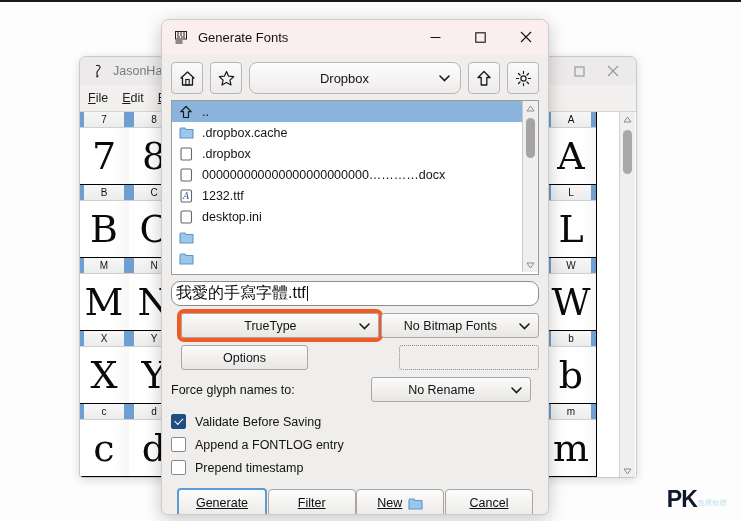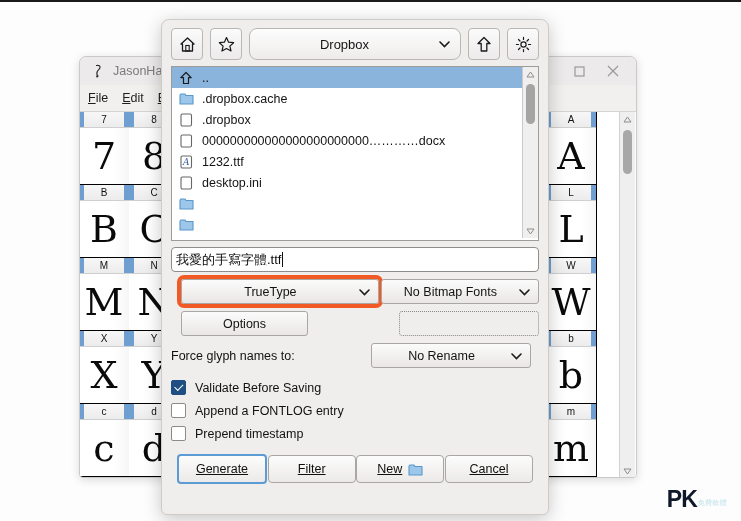--- a/index.html
+++ b/index.html
@@ -221,24 +221,24 @@
     position: absolute; left: 3px; top: 17px;
     width: 9px; height: 40px; border-radius: 5px; background: #a6a4a2;
   }
 
   
   .fnentry {
     margin-top: 6px;
     height: 23px;
     background: #ffffff;
     border: 1px solid #8f8d8b;
-    border-radius: 4px;
+    border-radius: 9px;
     display: flex; align-items: center;
     padding-left: 4px;
-    font-size: 13px; color: #0c0c0c;
+    font-size: 16px; color: #0c0c0c;
   }
   .caret {
     display: inline-block;
     width: 1px; height: 15px;
     background: #111;
     margin-left: 1px;
     vertical-align: middle;
   }
 
   
@@ -454,20 +454,47 @@
           <svg width="9" height="7" viewBox="0 0 9 7">
               <path d="M4.5 6 L1 1 L8 1 Z" fill="none" stroke="#8b8b8b" stroke-width="1"></path>
             </svg>
         </div>
       </div>
     </div>
   </div>
 
   <div class="dlg">
 
+    <div class="dlg-title">
+      <span class="t-icon">
+        <svg width="15" height="15" viewBox="0 0 15 15">
+          <rect x="1.5" y="1.5" width="11" height="7.5" fill="none" stroke="#202020" stroke-width="1"></rect>
+          <path d="M3 3 h2 M6 3 h2 M9 3 h2 M3 5 h2 M6 5 h2 M9 5 h2 M3 7 h3 M7 7 h4" stroke="#202020" stroke-width="1"></path>
+          <path d="M1.5 11 h7 M1.5 13 h7" stroke="#202020" stroke-width="1.2"></path>
+        </svg>
+      </span>
+      <span class="t-text">Generate Fonts</span>
+      <div class="dlg-ctrls">
+        <span class="c">
+          <svg width="13" height="13" viewBox="0 0 13 13">
+              <path d="M1.5 6.5 h10" stroke="#111" stroke-width="1.1"></path>
+            </svg>
+        </span>
+        <span class="c">
+          <svg width="13" height="13" viewBox="0 0 13 13">
+              <rect x="1.8" y="1.8" width="9.4" height="9.4" fill="none" stroke="#111" stroke-width="1.1"></rect>
+            </svg>
+        </span>
+        <span class="c">
+          <svg width="14" height="14" viewBox="0 0 14 14">
+              <path d="M2 2 L12 12 M12 2 L2 12" stroke="#111" stroke-width="1.1"></path>
+            </svg>
+        </span>
+      </div>
+    </div>
 
     <div class="dlg-body">
 
       <div class="toolbar">
         <div class="tbtn">
           <span>
             <svg width="17" height="17" viewBox="0 0 17 17">
               <path d="M8.5 2 L15 8 L13.5 8 L13.5 15 L3.5 15 L3.5 8 L2 8 Z" fill="none" stroke="#1a1a1a" stroke-width="1.3" stroke-linejoin="round"></path>
               <rect x="6.8" y="9.5" width="3.4" height="5.5" fill="none" stroke="#1a1a1a" stroke-width="1.1"></rect>
             </svg>

